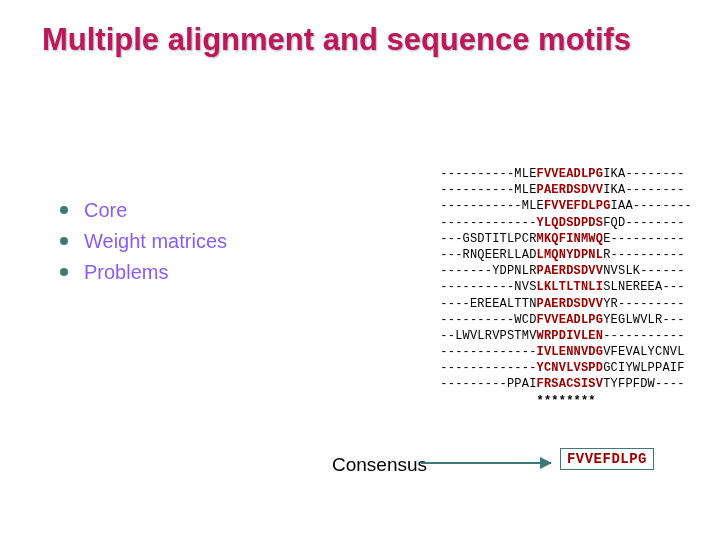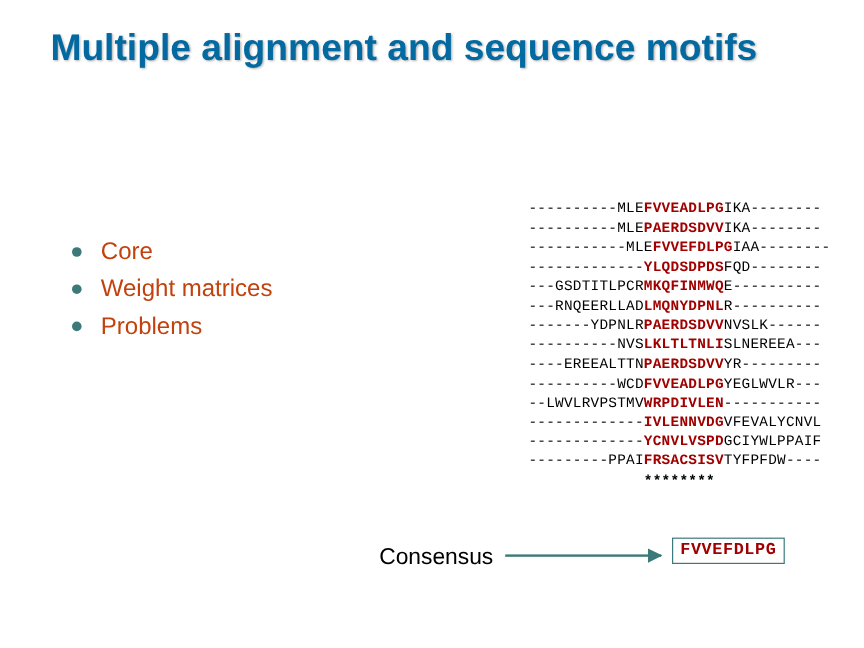--- a/index.html
+++ b/index.html
@@ -7,35 +7,35 @@
     width: 720px;
     height: 540px;
     background: #fff;
     font-family: Arial, sans-serif;
     position: relative;
     overflow: hidden;
   }
   .title {
     font-size: 31px;
     font-weight: bold;
-    color: #0369a1;
+    color: #be185d;
     padding: 22px 0 0 42px;
     line-height: 1.15;
     text-shadow: 1px 1px 2px rgba(0,0,0,0.3);
   }
   .left-col {
     position: absolute;
     left: 60px;
     top: 195px;
     width: 250px;
   }
   .bullet-list { list-style: none; }
   .bullet-list li {
     font-size: 20px;
-    color: #c2410c;
+    color: #8b5cf6;
     line-height: 1.55;
     position: relative;
     padding-left: 24px;
   }
   .bullet-list li::before {
     content: "";
     position: absolute;
     left: 0;
     top: 11px;
     width: 8px;
@@ -67,21 +67,21 @@
     font-size: 12px;
     line-height: 1.35;
     color: #000;
     white-space: pre;
     letter-spacing: 0.2px;
   }
   .alignment .hl { color: #a00000; font-weight: bold; }
   .alignment .starline { text-align: center; display: block; font-weight: bold; }
   .consensus-label {
     position: absolute;
-    left: 316px;
+    left: 332px;
     top: 454px;
     font-size: 19px;
     color: #000;
   }
   .consensus-box {
     position: absolute;
     right: 66px;
     top: 448px;
     border: 1px solid #3c7a7a;
     padding: 2px 6px;

